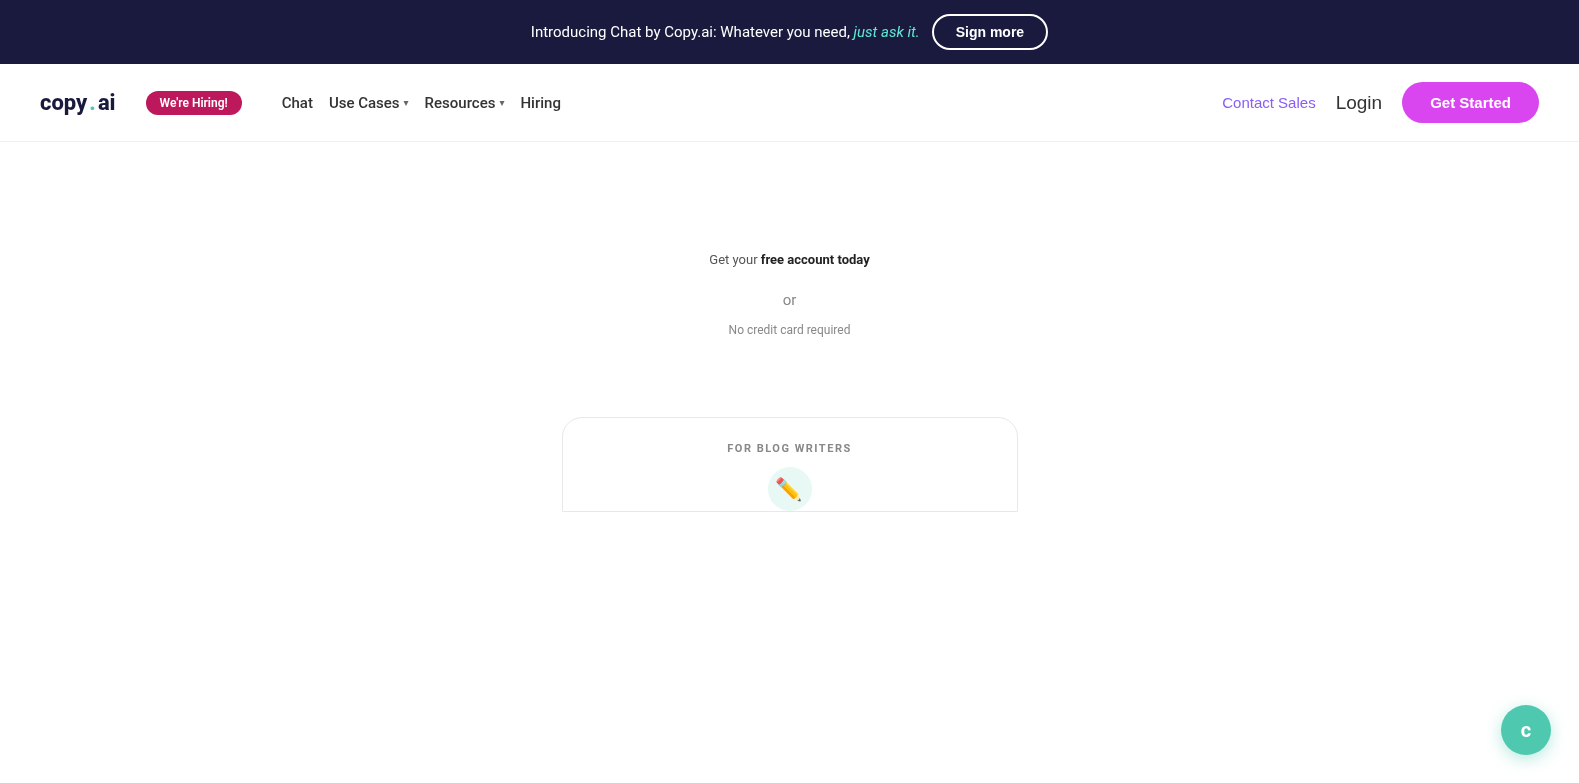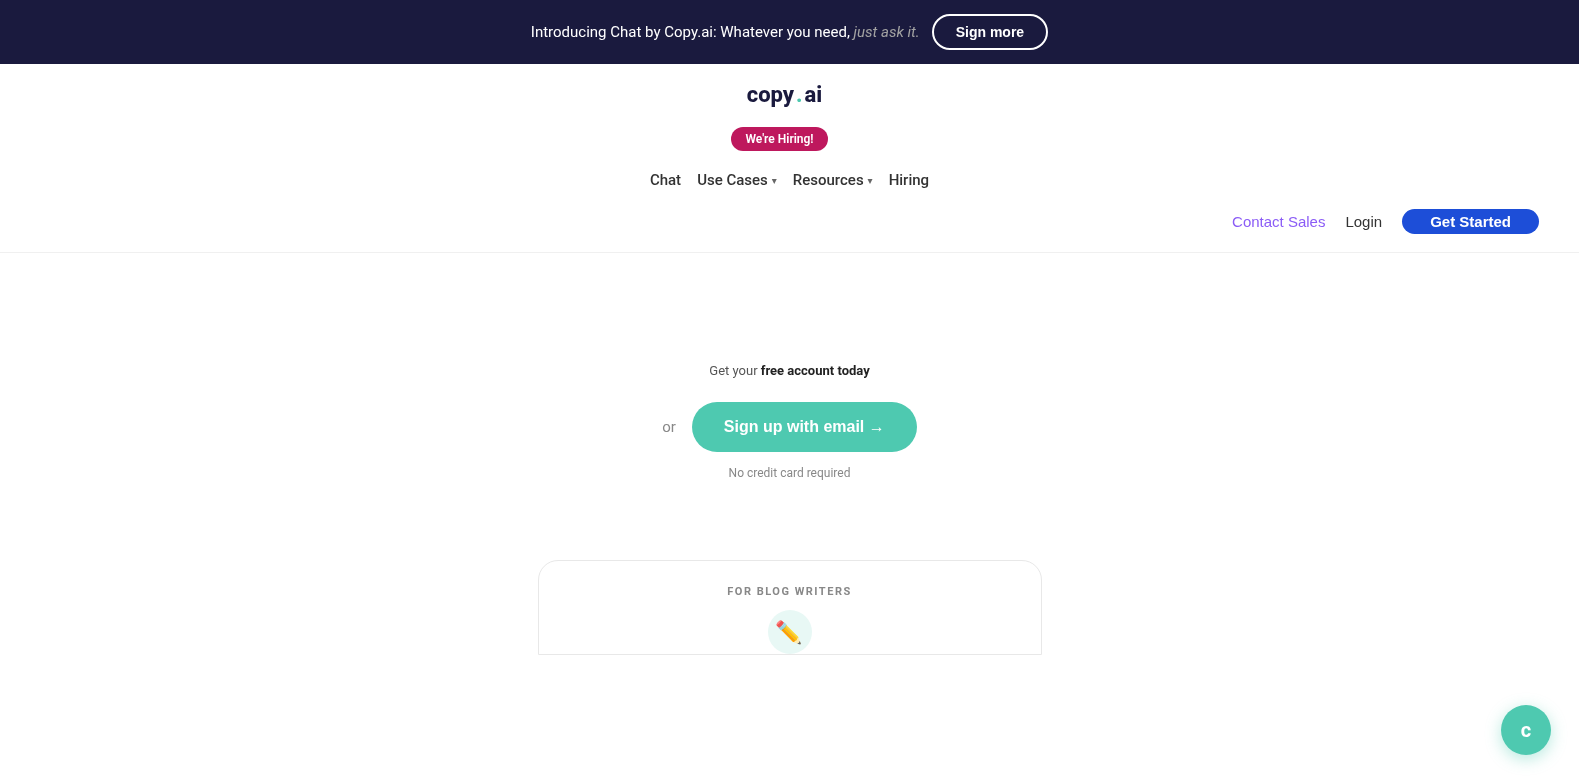--- a/index.html
+++ b/index.html
@@ -10,41 +10,40 @@
       background: #1a1a3e;
       color: #fff;
       text-align: center;
       padding: 14px 20px;
       font-size: 15px;
       display: flex;
       align-items: center;
       justify-content: center;
       gap: 12px;
     }
-    .banner-highlight { color: #a3a3a3; font-style: italic; }
+    .banner-highlight { color: #5eead4; font-style: italic; }
     .learn-more-btn {
       border: 2px solid #fff;
       border-radius: 50px;
       padding: 8px 22px;
       color: #fff;
       background: transparent;
       font-size: 14px;
       font-weight: 600;
       cursor: pointer;
       white-space: nowrap;
     }
 
     
     nav {
       display: flex;
       align-items: center;
       padding: 18px 40px;
       border-bottom: 1px solid #f0f0f0;
       gap: 20px;
-      flex-direction: column;
     }
     .logo {
       font-size: 22px;
       font-weight: 800;
       color: #1a1a3e;
       display: flex;
       align-items: center;
       gap: 2px;
       margin-right: 10px;
     }
@@ -88,33 +87,33 @@
       color: #8b5cf6;
       font-size: 15px;
       font-weight: 500;
       text-decoration: none;
       cursor: pointer;
       background: none;
       border: none;
     }
     .login-btn {
       color: #333;
-      font-size: 15px;
+      font-size: 19px;
       font-weight: 500;
       text-decoration: none;
       cursor: pointer;
       background: none;
       border: none;
     }
     .get-started-btn {
-      background: #1d4ed8;
-      color: #fff;
-      border: none;
-      border-radius: 50px;
-      padding: 4px 28px;
+      background: #d946ef;
+      color: #fff;
+      border: none;
+      border-radius: 50px;
+      padding: 12px 28px;
       font-size: 15px;
       font-weight: 700;
       cursor: pointer;
     }
 
     
     .hero {
       text-align: center;
       padding: 80px 20px 60px;
       max-width: 900px;
@@ -198,21 +197,21 @@
     
     .bottom-peek {
       display: flex;
       justify-content: center;
       padding: 20px 20px 0;
     }
     .card-peek {
       border: 1px solid #e8e8e8;
       border-radius: 20px 20px 0 0;
       padding: 24px 40px 0;
-      width: 504px;
+      width: 456px;
       text-align: center;
     }
     .card-label {
       font-size: 11px;
       font-weight: 700;
       letter-spacing: 1.5px;
       color: #888;
       text-transform: uppercase;
     }
     .card-icon-row {
@@ -289,21 +288,20 @@
   </div>
 </nav>
 
 <section class="hero">
   <p class="hero-subtitle">
     <span>Get your</span>
     <strong>free account today</strong>
   </p>
   <div class="cta-row">
     <span class="or-text">or</span>
-    <button class="email-btn">Sign up with email →</button>
   </div>
   <p class="no-cc">No credit card required</p>
 </section>
 
 <div class="bottom-peek">
   <div class="card-peek">
     <div class="card-label">FOR BLOG WRITERS</div>
     <div class="card-icon-row">
       <div class="card-icon-circle">✏️</div>
     </div>

